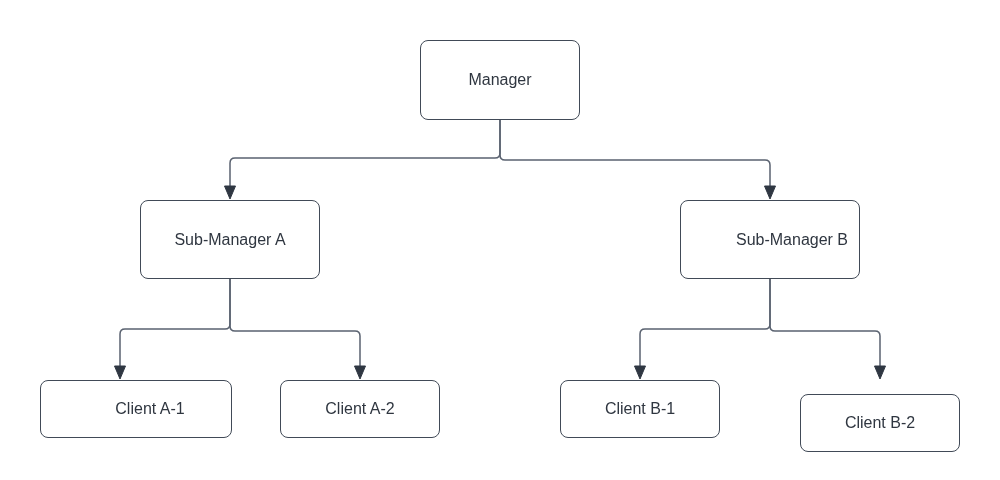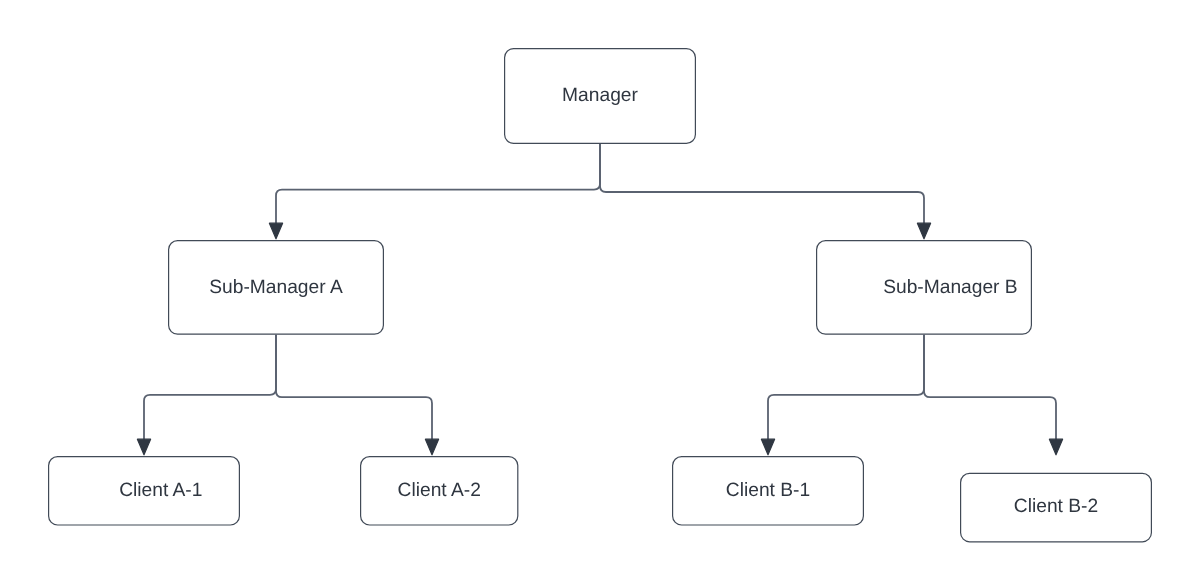--- a/index.html
+++ b/index.html
@@ -31,22 +31,22 @@
     display: flex;
     align-items: center;
     justify-content: center;
     color: #2f3640;
     font-size: 16px;
     text-align: center;
   }
   .node-manager   { left: 420px; top: 40px;  width: 160px; height: 80px; }
   .node-sub-a     { left: 140px; top: 200px; width: 180px; height: 79px; }
   .node-sub-b     { left: 680px; top: 200px; width: 180px; height: 79px; padding-left: 44px; }
-  .node-client-a1 { left: 40px;  top: 380px; width: 160px; height: 58px; padding-left: 28px; }
-  .node-client-a2 { left: 280px; top: 380px; width: 132px; height: 58px; margin-left: 20px; }
+  .node-client-a1 { left: 40px;  top: 380px; width: 192px; height: 58px; padding-left: 28px; }
+  .node-client-a2 { left: 280px; top: 380px; width: 160px; height: 58px; }
   .node-client-b1 { left: 560px; top: 380px; width: 160px; height: 58px; text-align: right; }
   .node-client-b2 { left: 800px; top: 380px; width: 160px; height: 58px; margin-top: 14px; }
   .edge-line {
     fill: none;
     stroke: #5a6270;
     stroke-width: 1.5;
   }
   .edge-arrow {
     fill: #2f3742;
     stroke: #2f3742;

